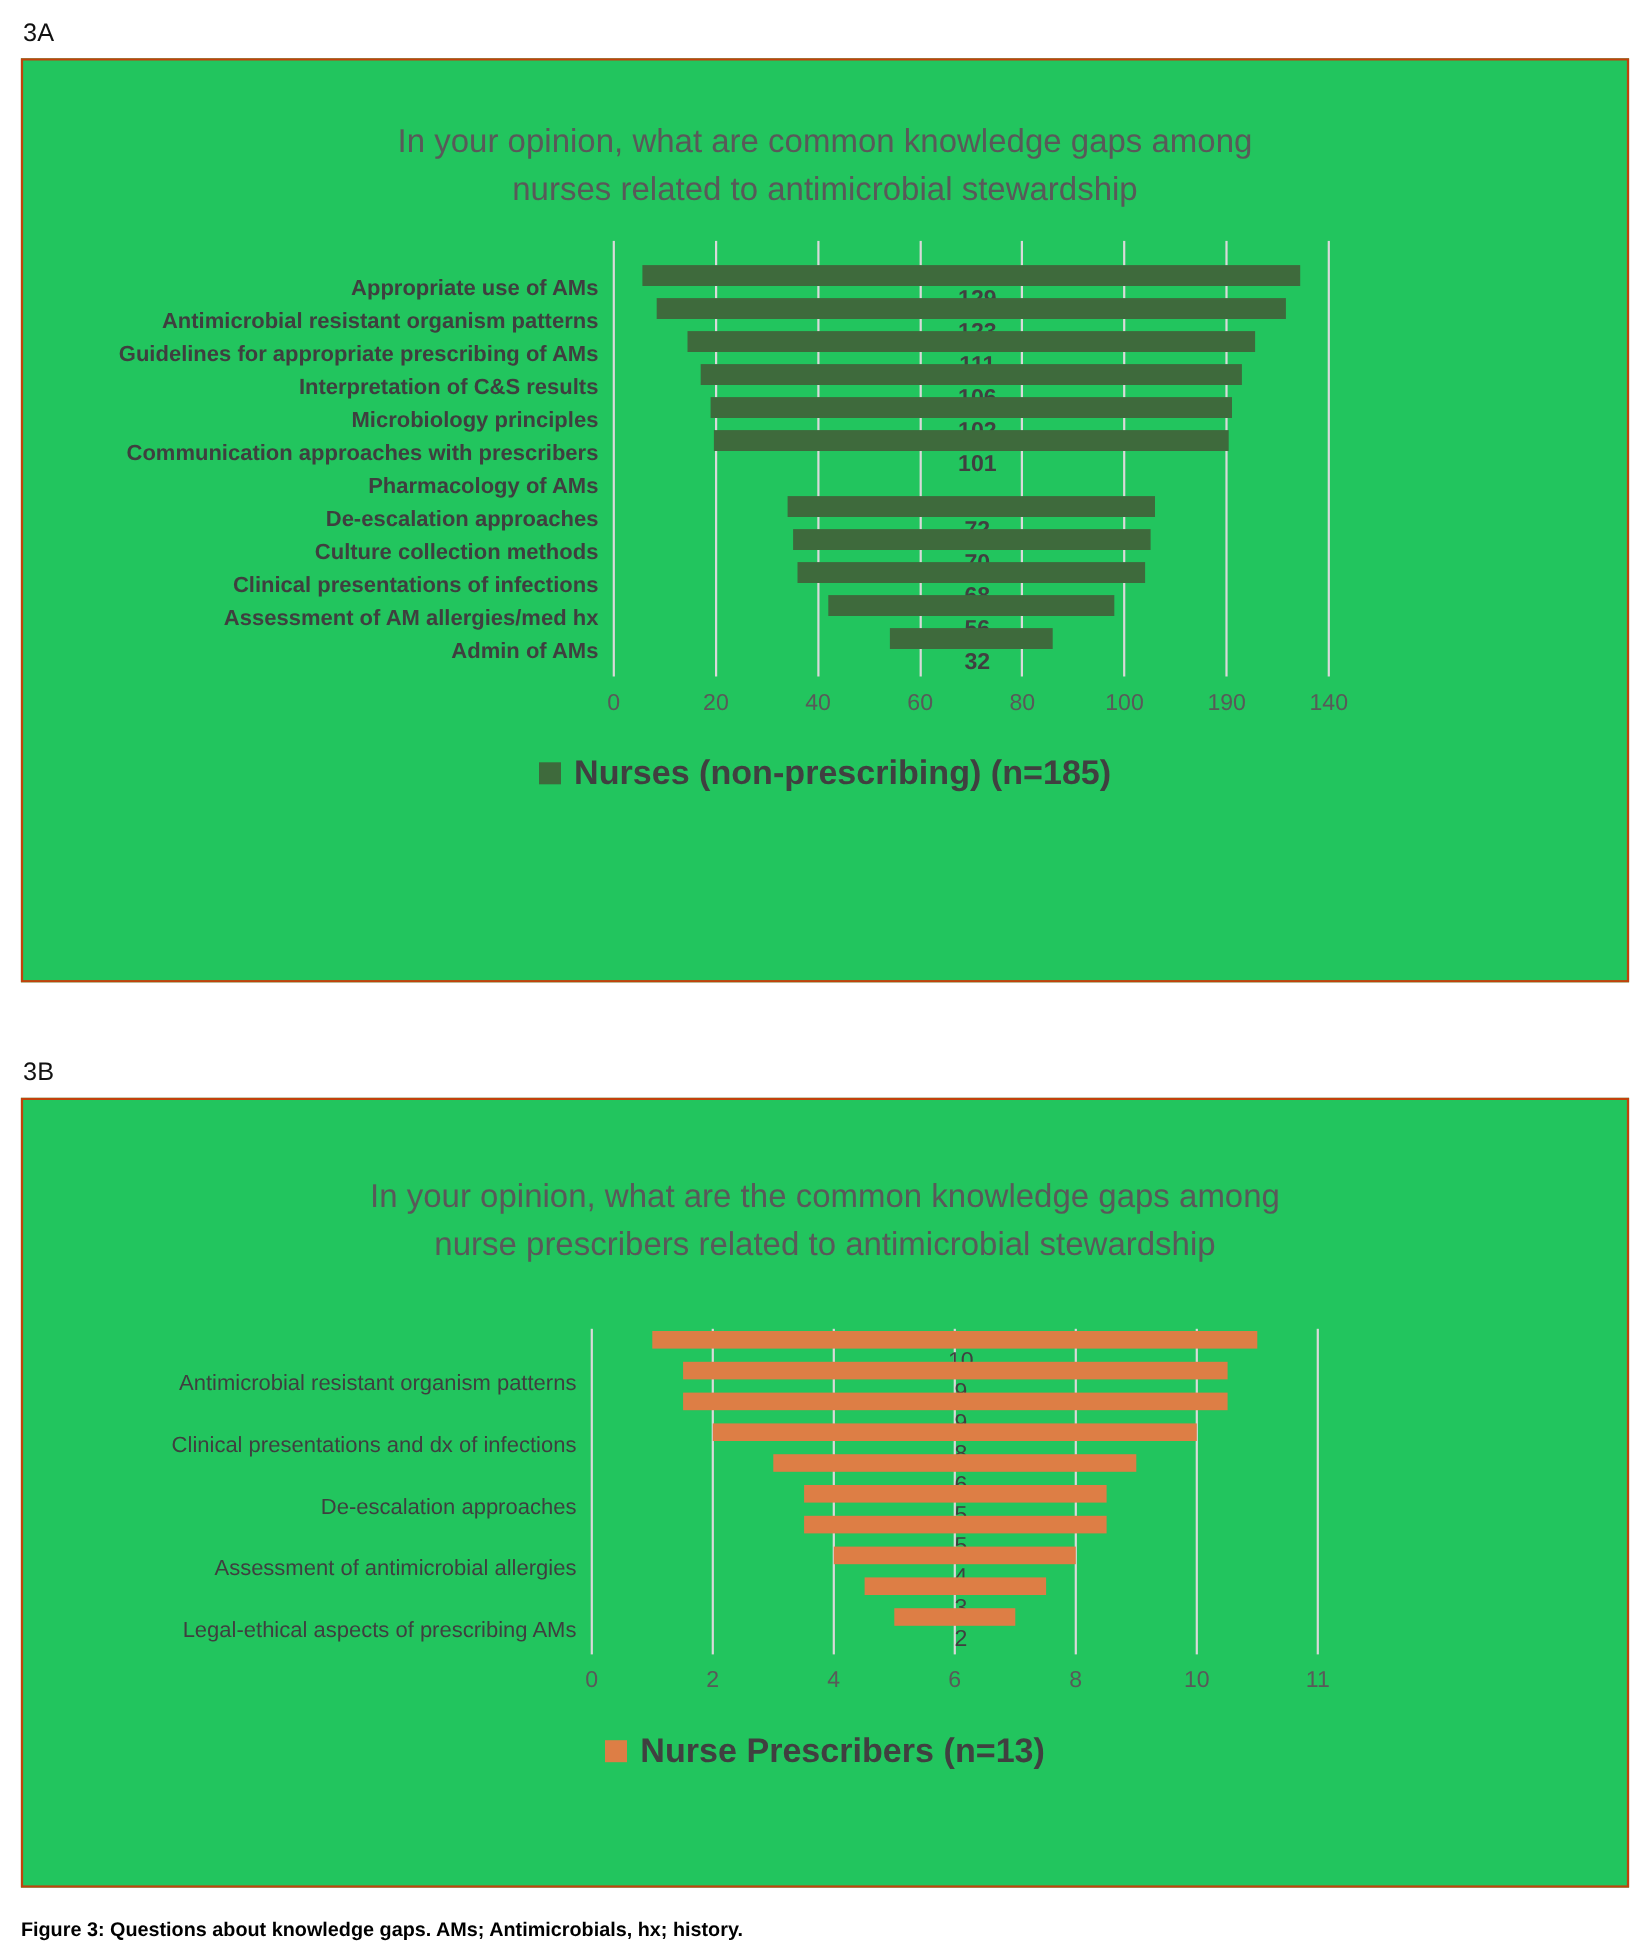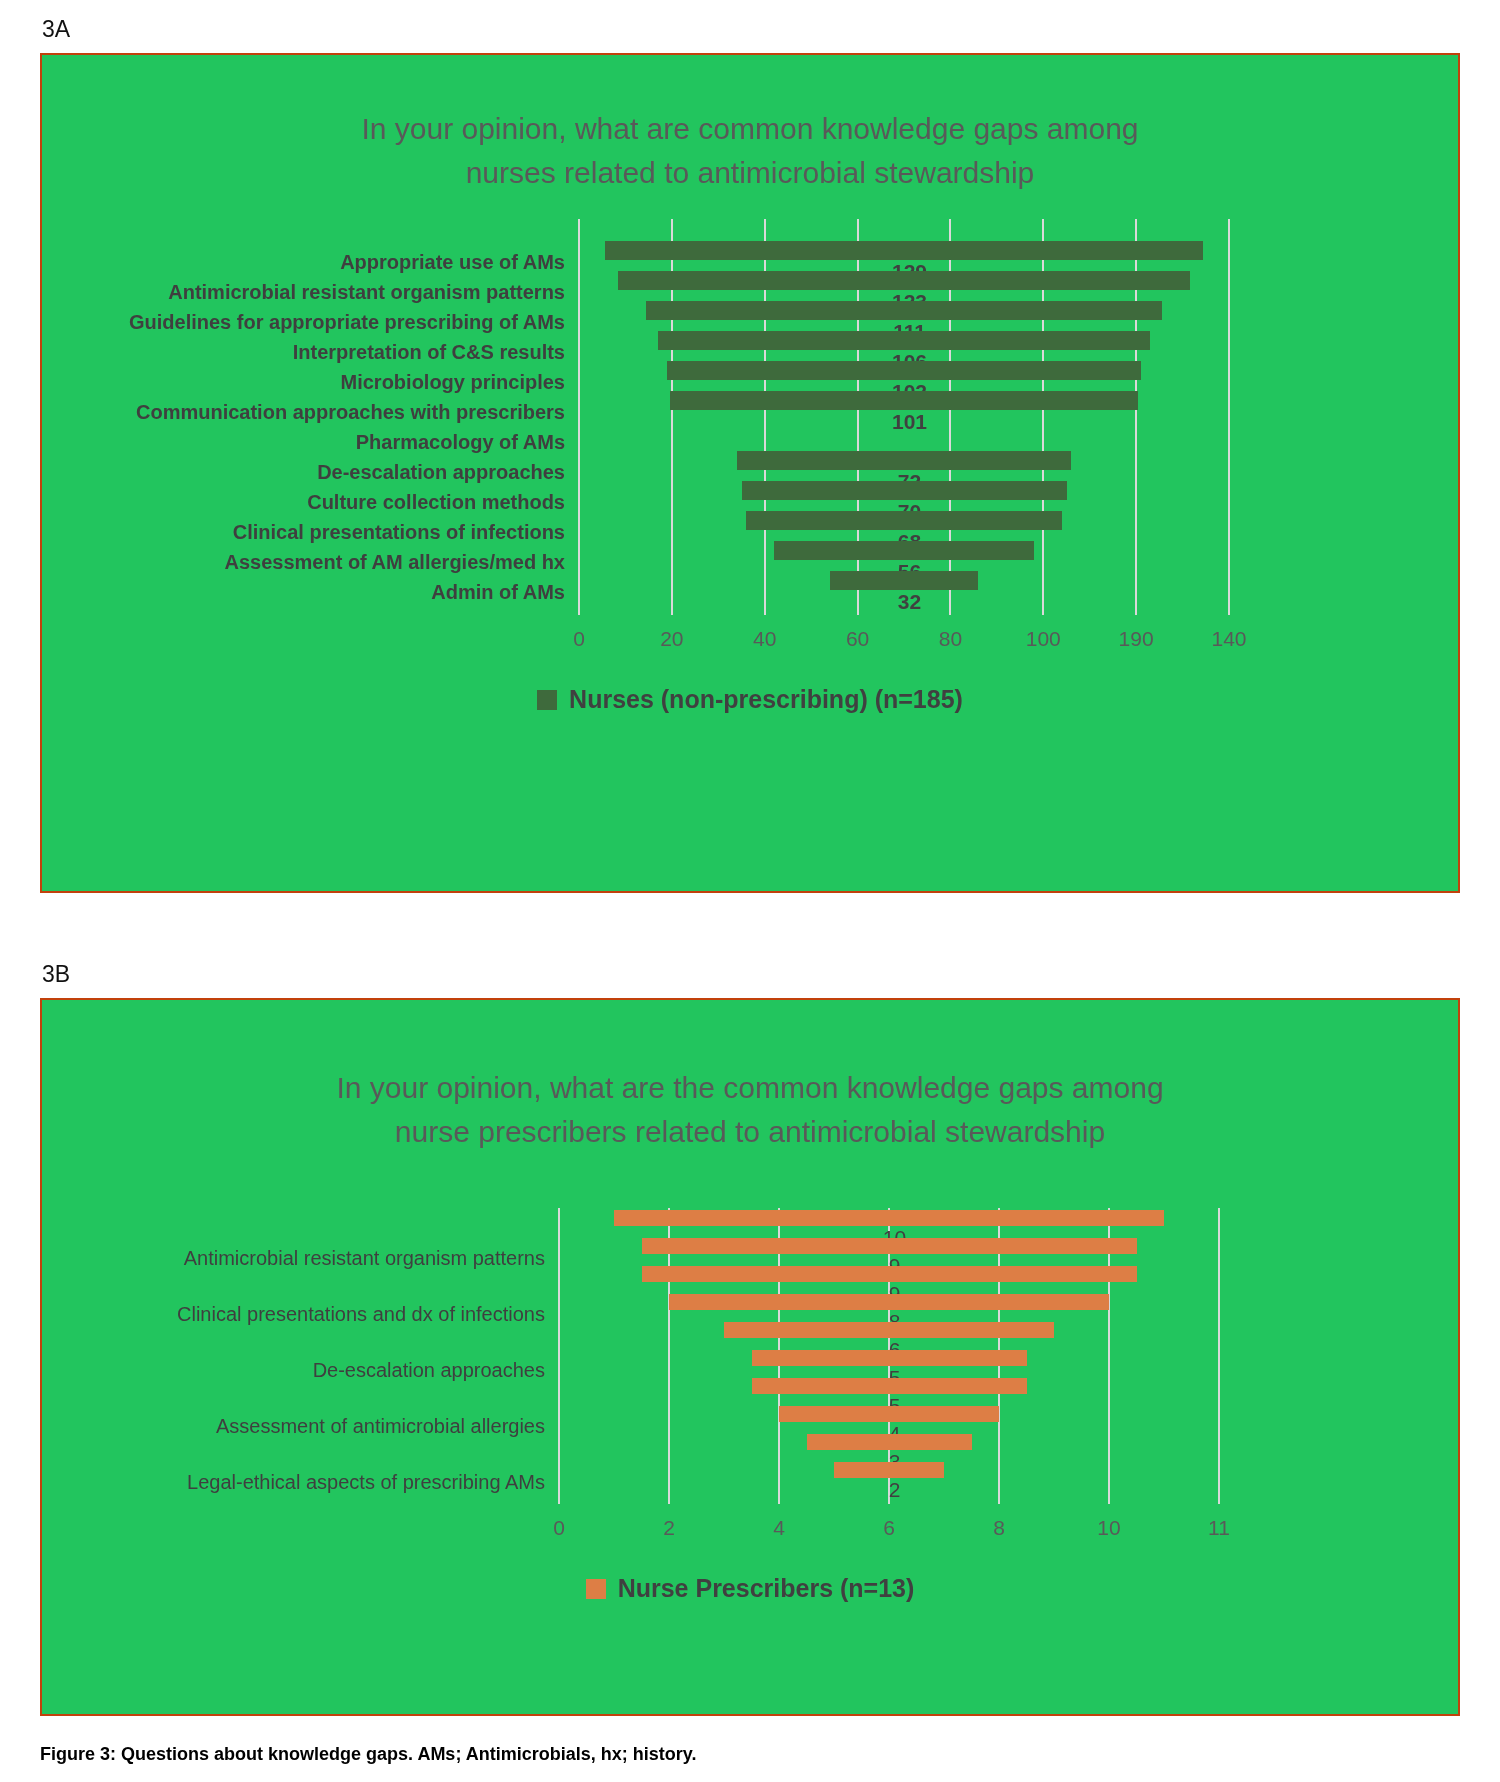--- a/index.html
+++ b/index.html
@@ -1,17 +1,17 @@
 <!DOCTYPE html>
 <html><head>
 <meta charset="utf-8">
 <style>
   html,body{margin:0;padding:0;background:#fff;}
   body{font-family:"Liberation Sans",sans-serif;}
-  .page{width:1500px;height:1782px;box-sizing:border-box;padding:10px 40px;background:#fff;position:relative;}
+  .page{width:1500px;height:1782px;box-sizing:border-box;padding:10px 19px;background:#fff;position:relative;}
   .panel-label{font-size:23px;color:#111;margin:6px 0 10px 2px;}
   .panel-label.b{margin-top:68px;}
   .panel{border:2px solid #c2410c;background:#22c55e;box-sizing:border-box;overflow:hidden;}
   .panel-a{height:840px;}
   .panel-b{height:718px;}
   .chart-title{color:#595959;font-size:30px;line-height:1.45;text-align:center;margin-left:auto;margin-right:auto;}
   .title-a{max-width:840px;margin-top:52px;}
   .title-b{max-width:830px;margin-top:66px;}
   .chart{position:relative;}
   .chart-a{margin-top:25px;}
@@ -34,21 +34,21 @@
   .chart-b .track{width:660px;}
   .bar{height:19px;}
   .chart-b .bar{height:16px;}
   .val{margin-left:11px;font-size:21px;color:#404040;}
   .xaxis{position:relative;height:48px;z-index:1;}
   .chart-a .xaxis{margin-left:537px;width:650px;}
   .chart-b .xaxis{margin-left:517px;width:660px;}
   .tick{position:absolute;top:12px;transform:translateX(-50%);font-size:21px;color:#595959;}
   .legend{display:flex;justify-content:center;align-items:center;gap:12px;margin-top:22px;}
   .swatch{width:20px;height:20px;flex:0 0 auto;}
-  .legend-label{font-size:25px;font-weight:bold;color:#404040;}
+  .legend-label{font-size:31px;font-weight:bold;color:#404040;}
   .caption{margin-top:28px;font-size:18px;color:#000;font-weight:600;}
 </style>
 </head>
 <body>
 
 <div class="page">
 
   <div class="panel-label">3A</div>
 
   <div class="panel panel-a">

